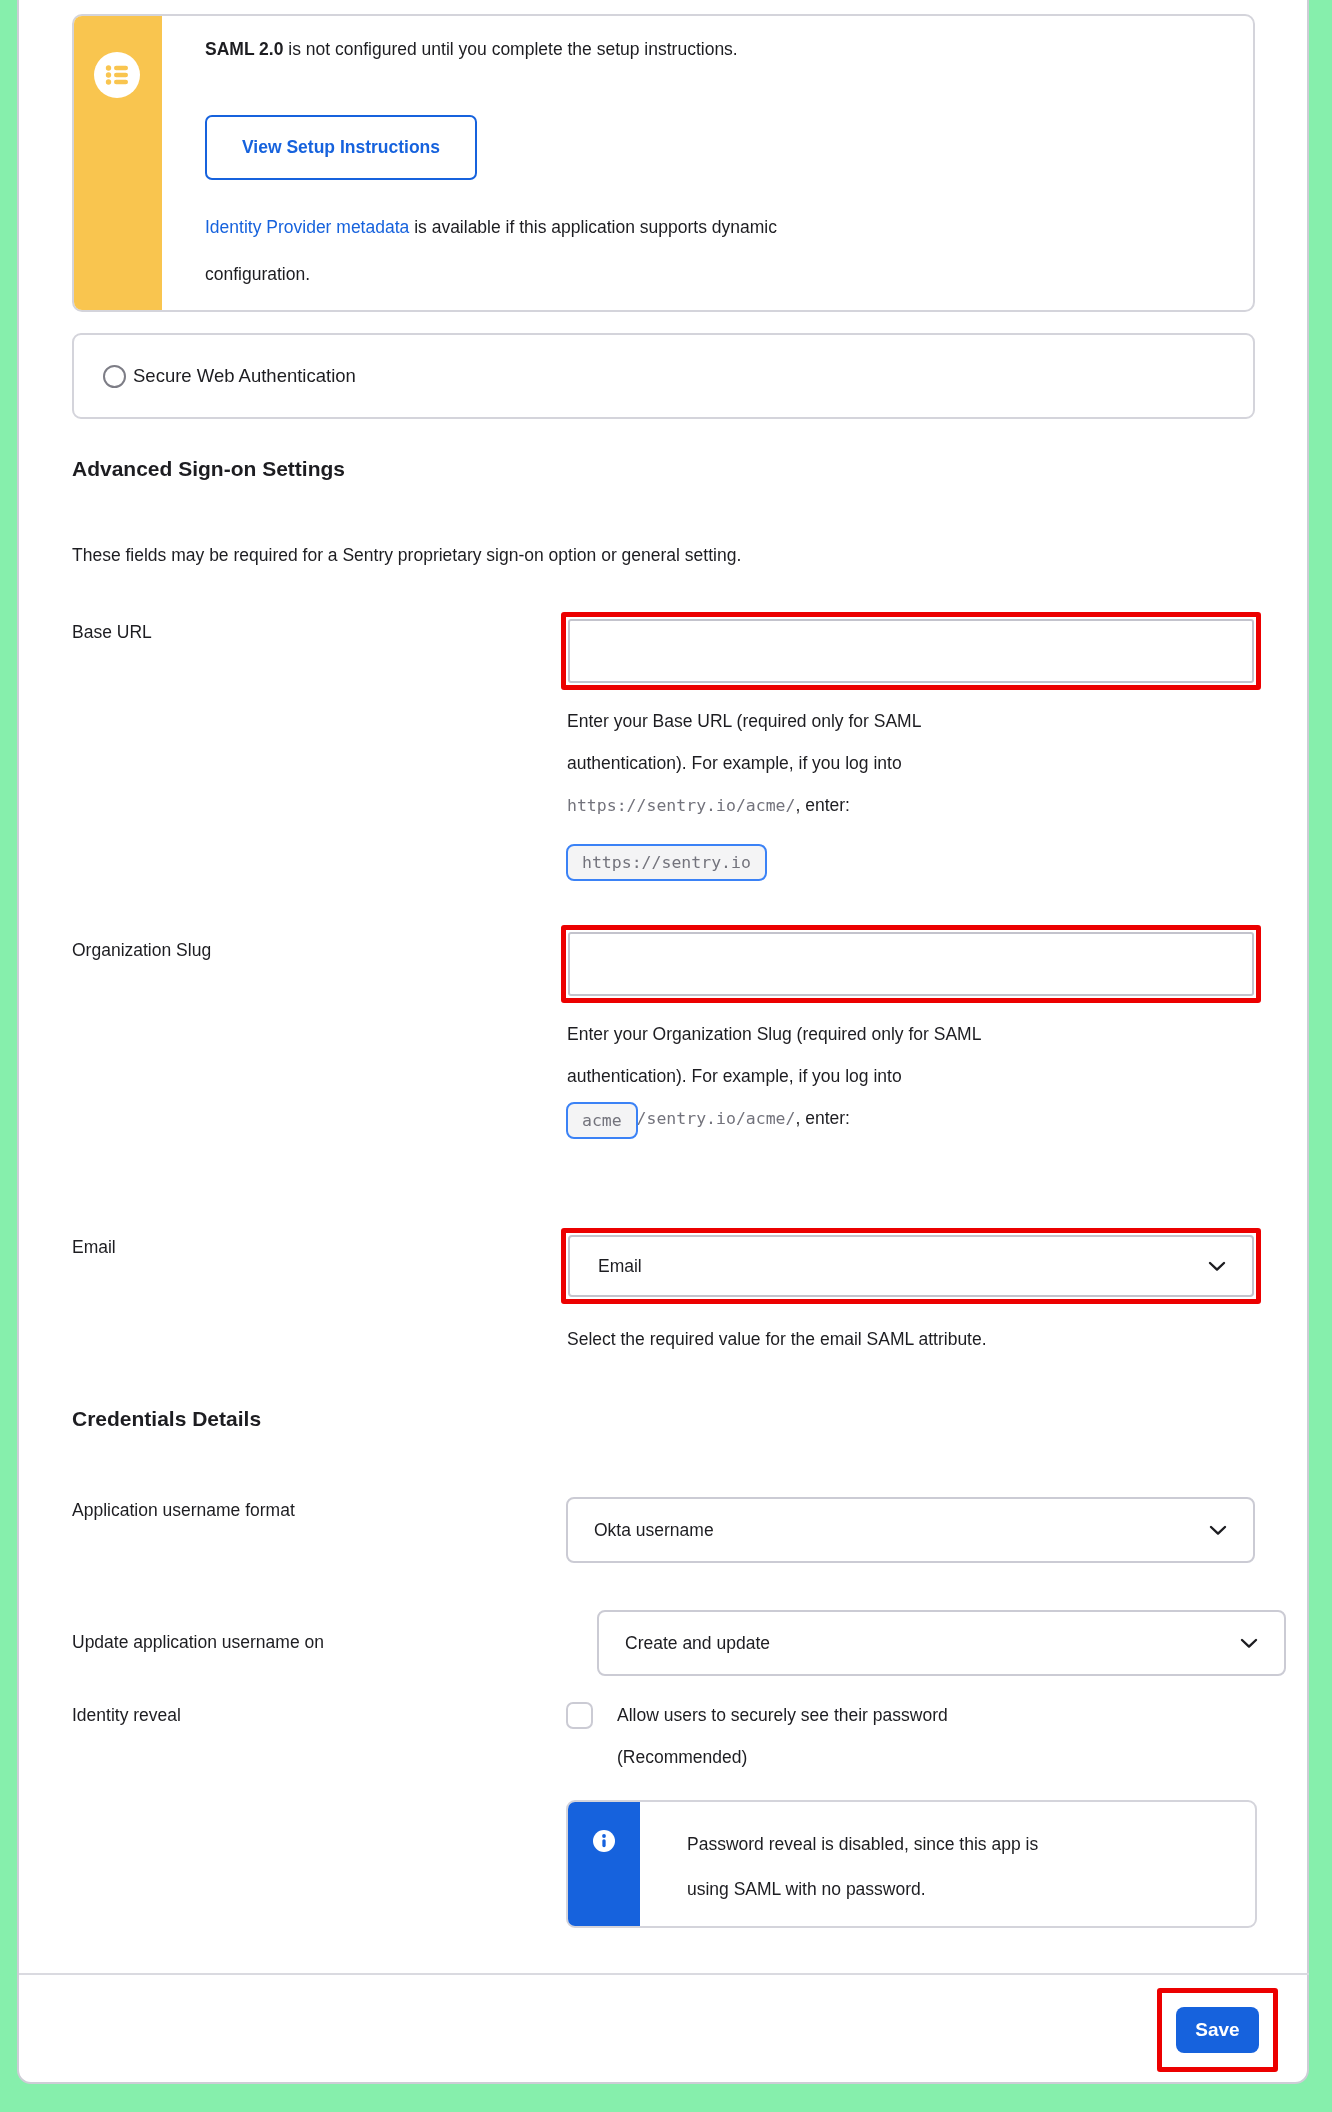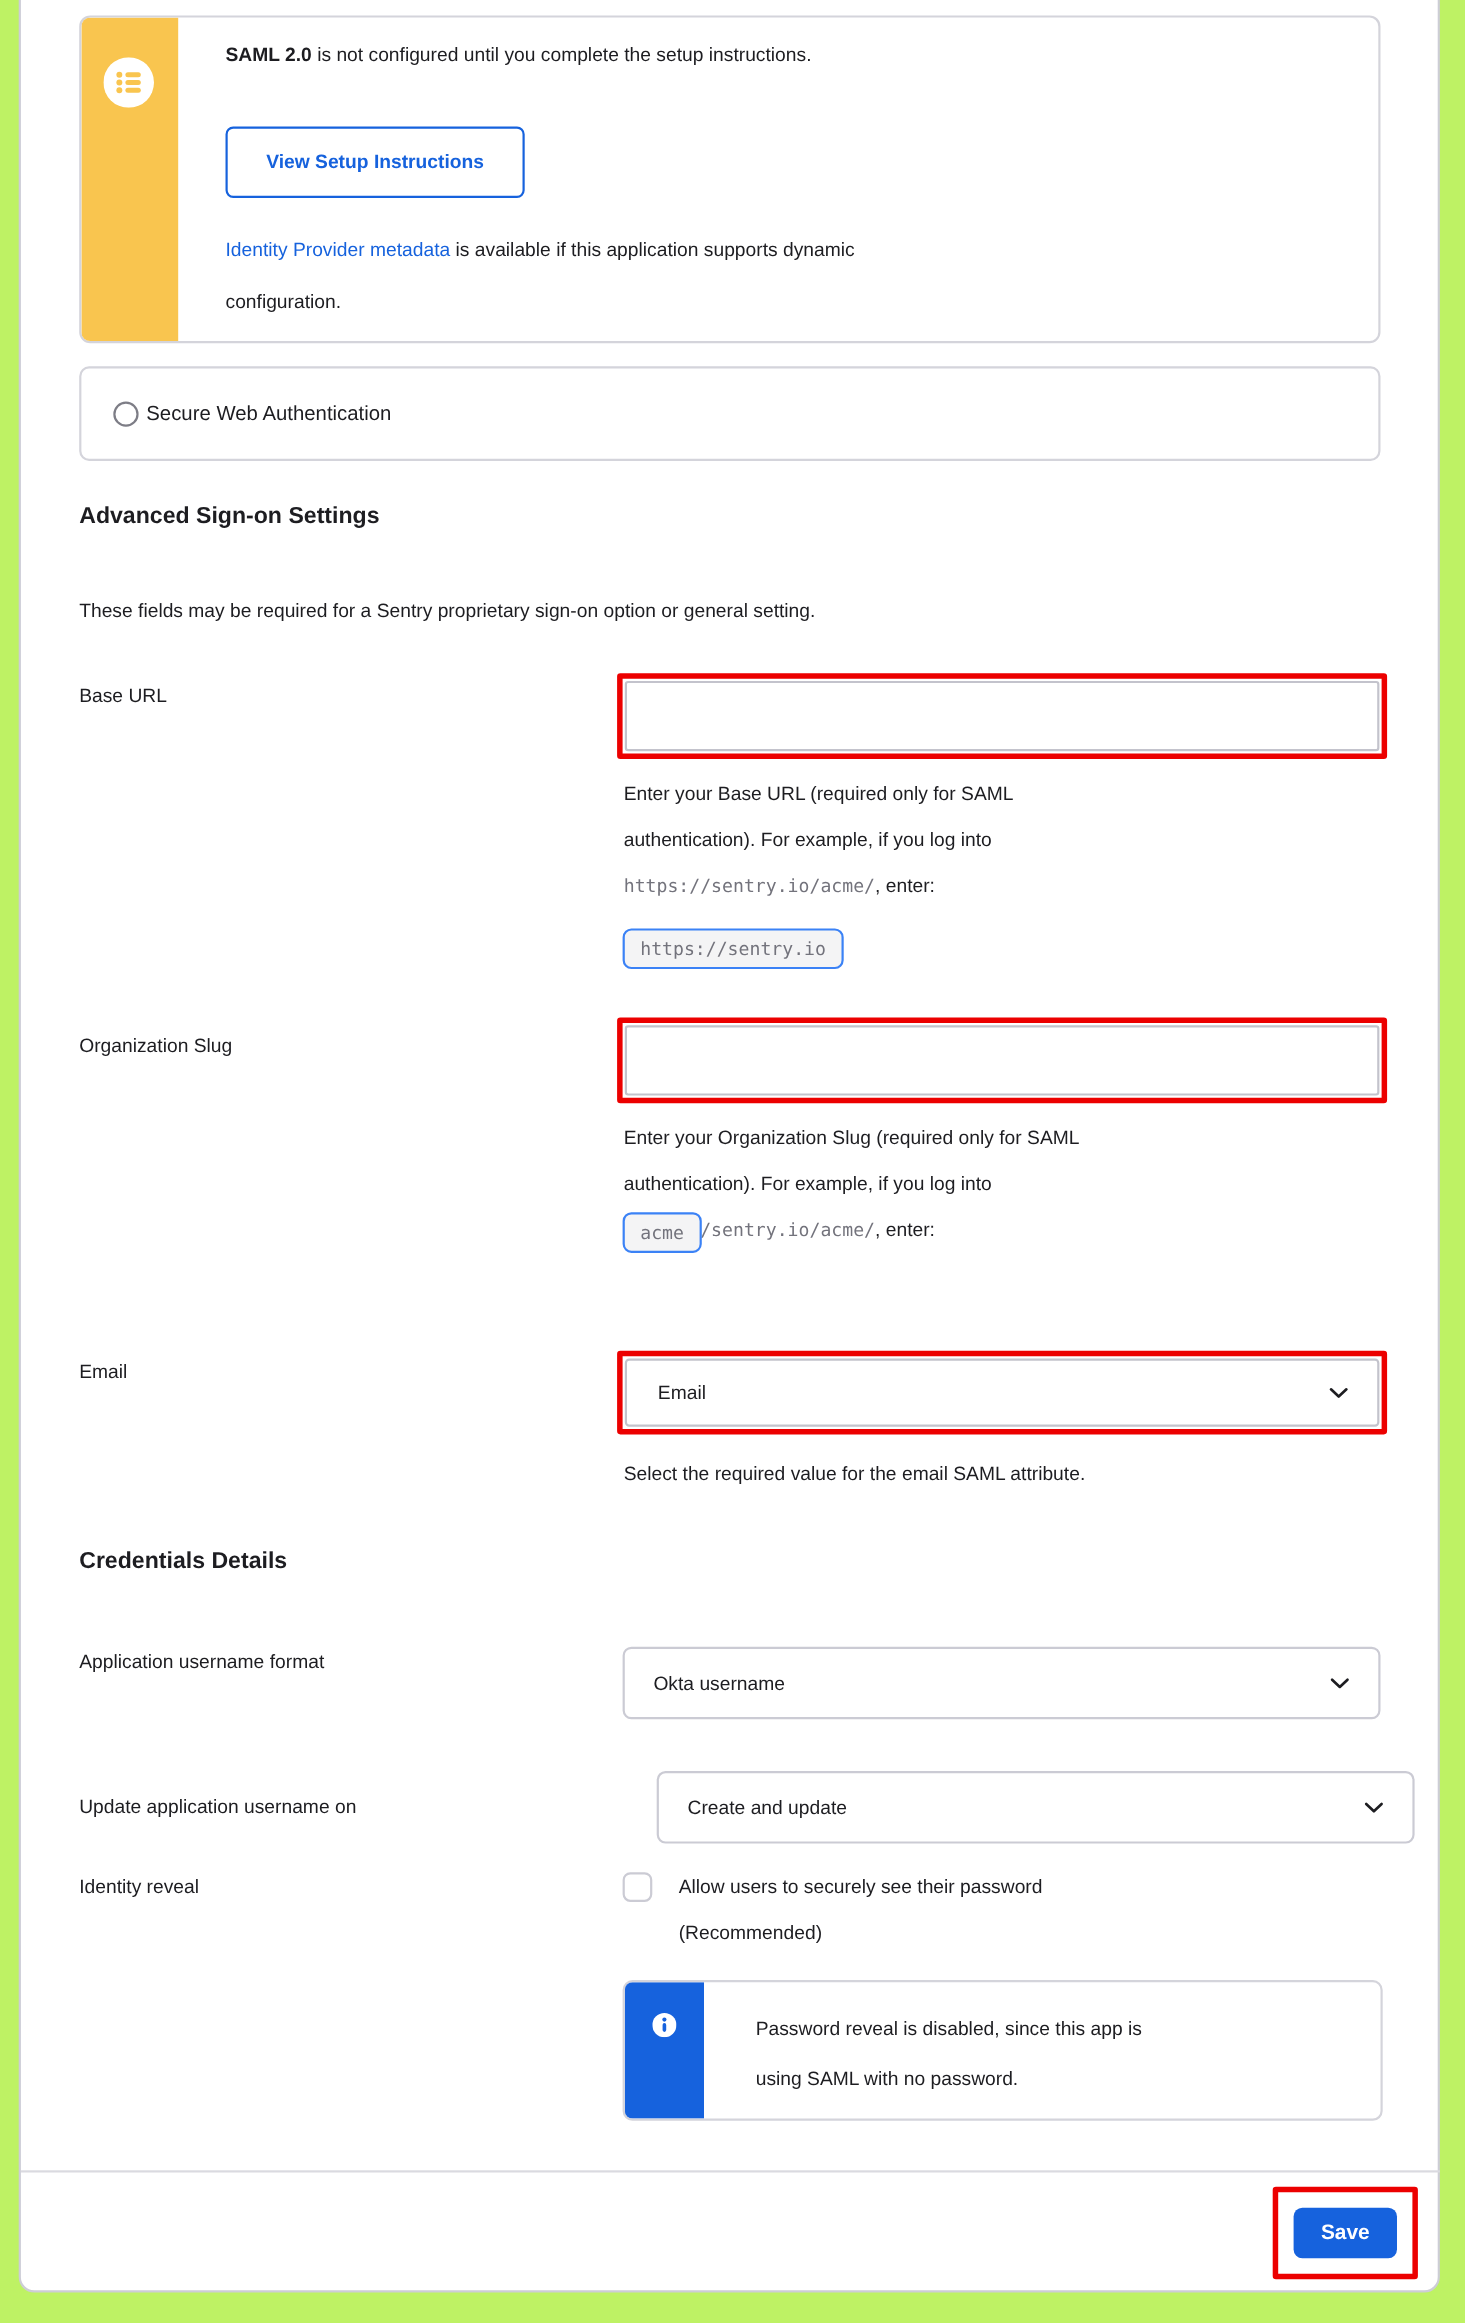--- a/index.html
+++ b/index.html
@@ -1,19 +1,19 @@
 <!DOCTYPE html>
 <html><head>
 <meta charset="utf-8">
 <style>
   * { margin:0; padding:0; box-sizing:border-box; }
   html,body { background:#ffffff; }
   .page {
     position:relative; width:1332px; height:2112px; overflow:hidden;
-    font-family:"Liberation Sans", sans-serif; color:#1d1d21; background:#bef264;
+    font-family:"Liberation Sans", sans-serif; color:#1d1d21; background:#86efac;
   }
   .abs { position:absolute; }
   .container {
     position:absolute; left:17px; top:-30px; width:1292px; height:2114px;
     border:2px solid #cdcdd6; border-radius:14px; background:#fff;
   }
   
   .banner {
     position:absolute; left:72px; top:14px; width:1183px; height:298px;
     border:2px solid #d4d4db; border-radius:10px; display:flex; overflow:hidden; background:#fff;
@@ -70,21 +70,21 @@
   .info {
     position:absolute; left:566px; top:1800px; width:691px; height:128px;
     border:2px solid #d4d4db; border-radius:9px; display:flex; overflow:hidden; background:#fff;
   }
   .info-strip { width:72px; flex:0 0 72px; background:#1662dd; position:relative; }
   .info-strip svg { position:absolute; left:25px; top:28px; }
   .info-text { padding:20px 10px 0 47px; font-size:17.5px; line-height:45px; }
   
   .divider { position:absolute; left:19px; top:1973px; width:1290px; height:0; border-top:2px solid #dadae0; }
   .save-wrap {
-    position:absolute; left:1157px; top:1988px; width:132px; height:84px;
+    position:absolute; left:1157px; top:1988px; width:121px; height:84px;
     border:5px solid #ec0000; border-radius:3px; padding:14px; background:#fff;
   }
   .save-btn {
     width:100%; height:100%; background:#1662dd; border:none; border-radius:8px;
     color:#fff; font-weight:bold; font-size:19px; cursor:pointer;
     display:flex; align-items:center; justify-content:center;
     font-family:"Liberation Sans", sans-serif;
   }
   .b { font-weight:bold; }
 </style>

